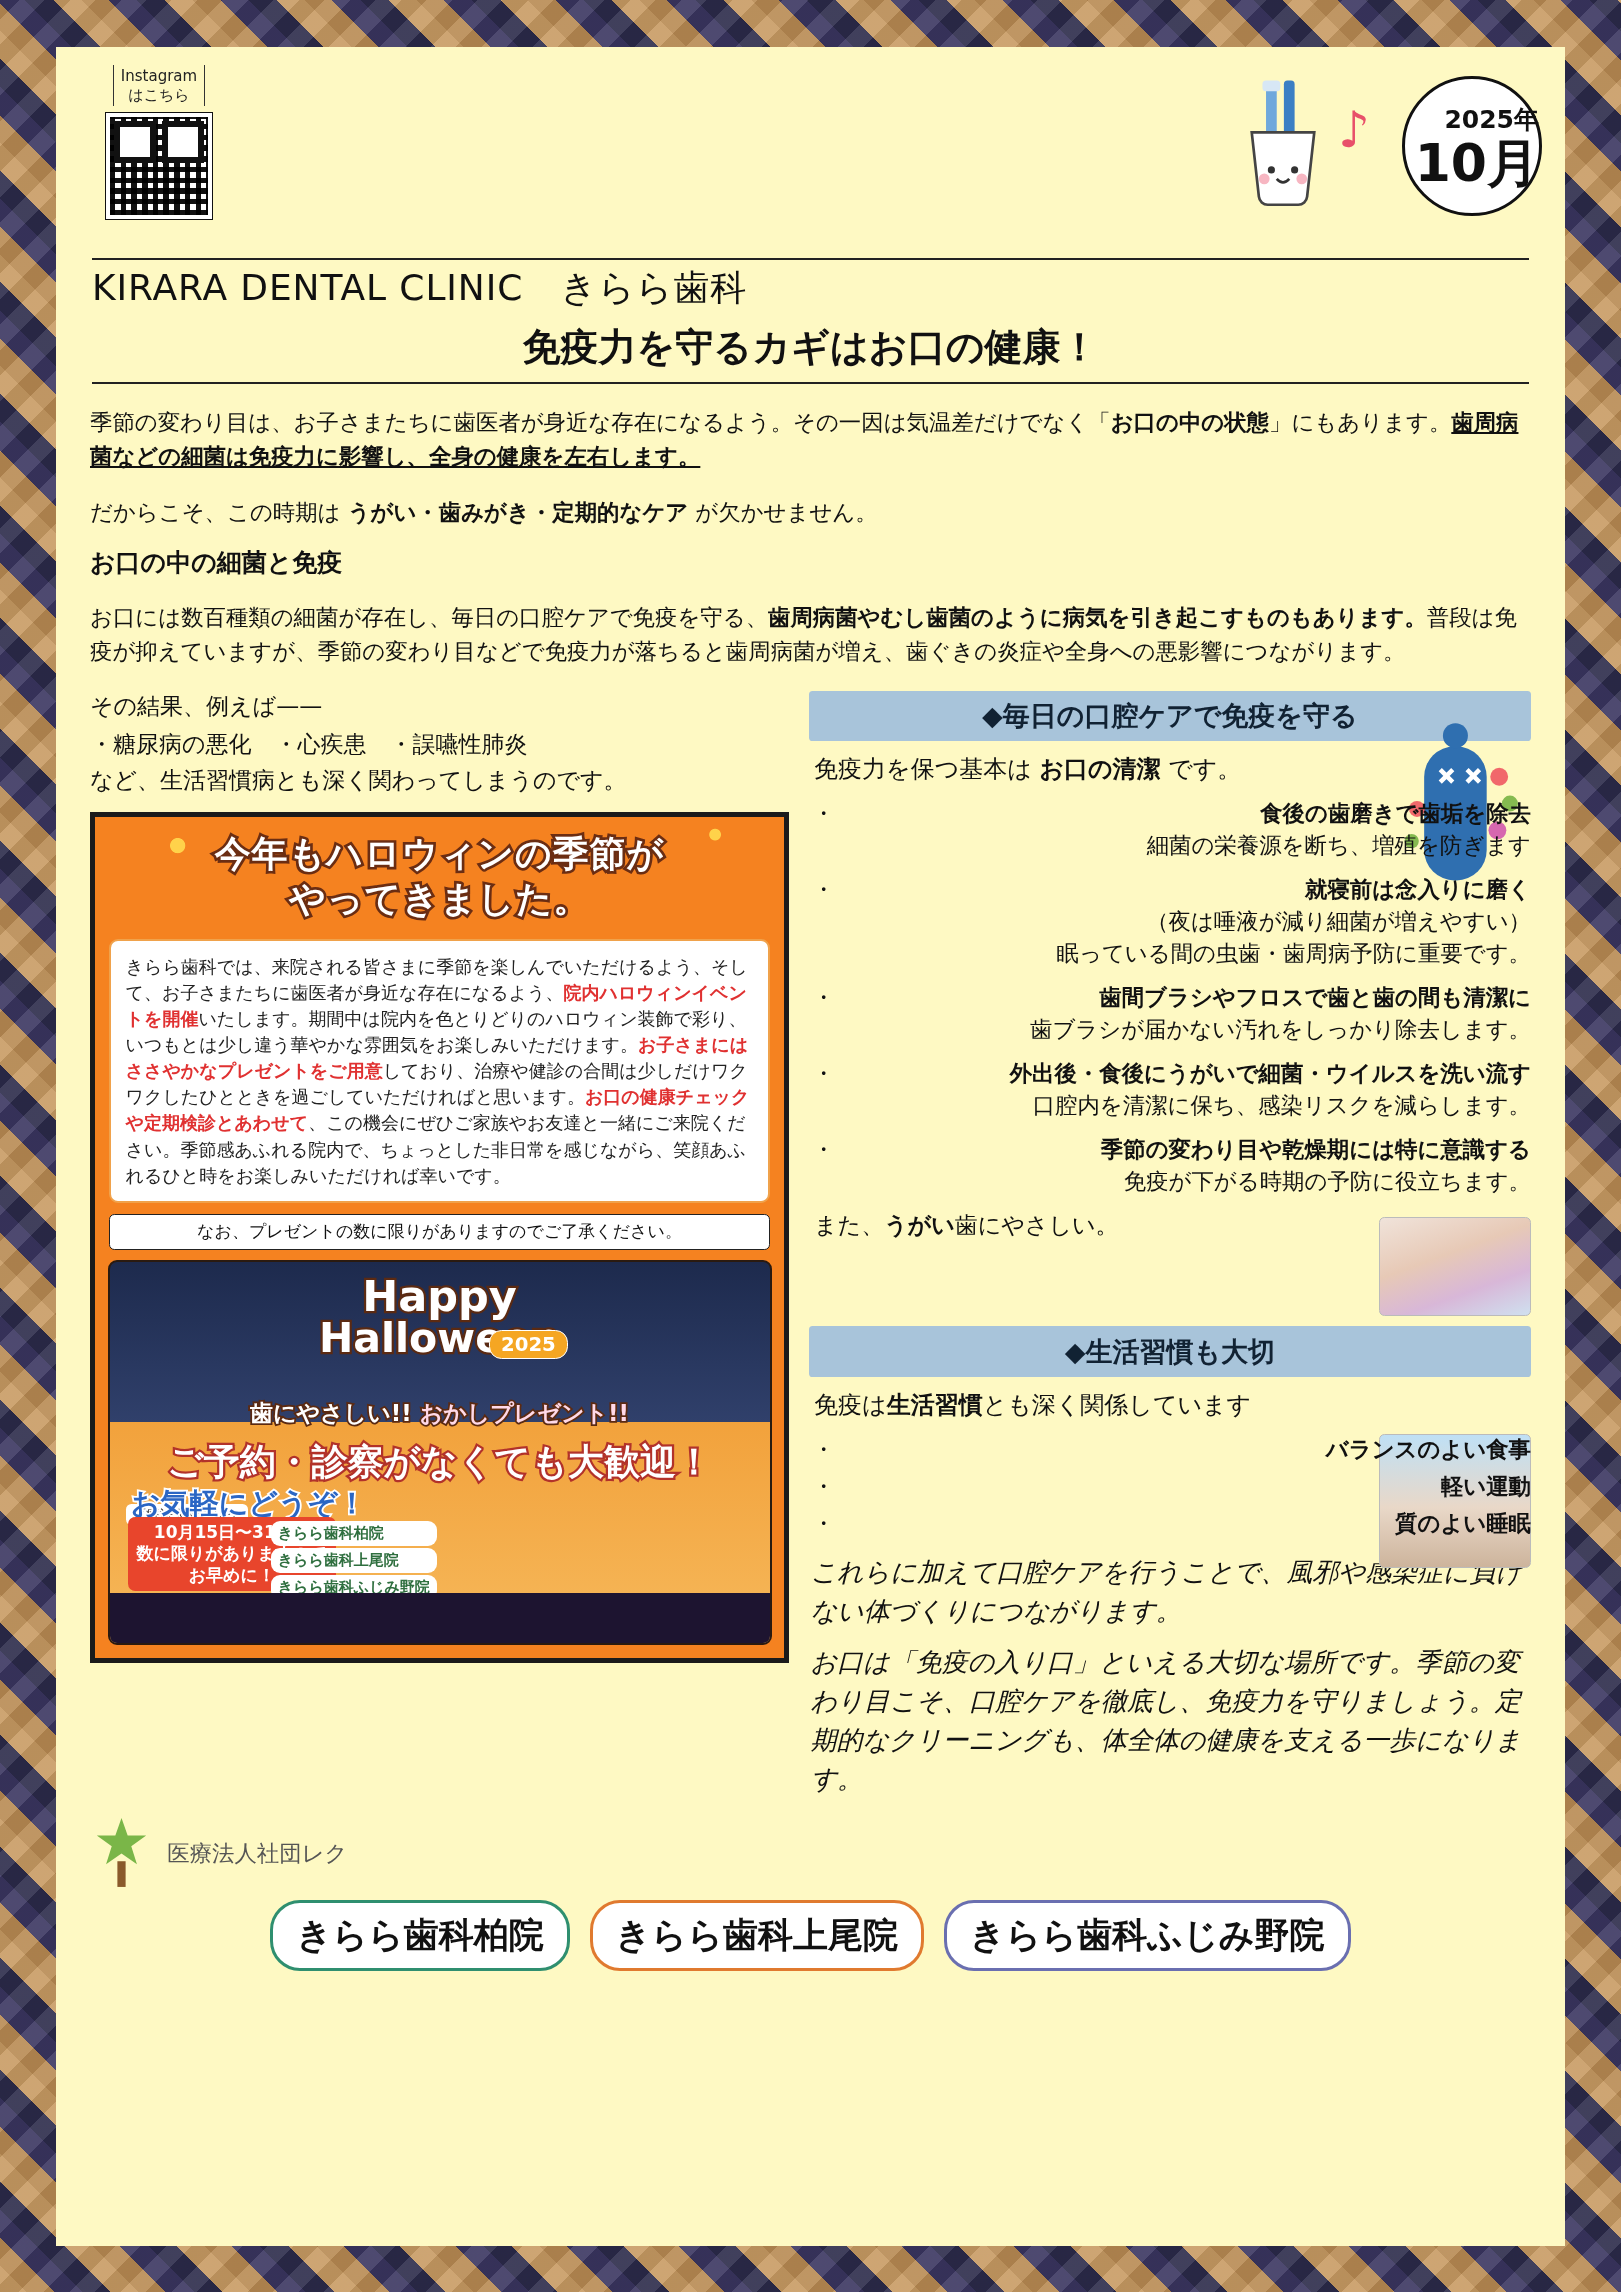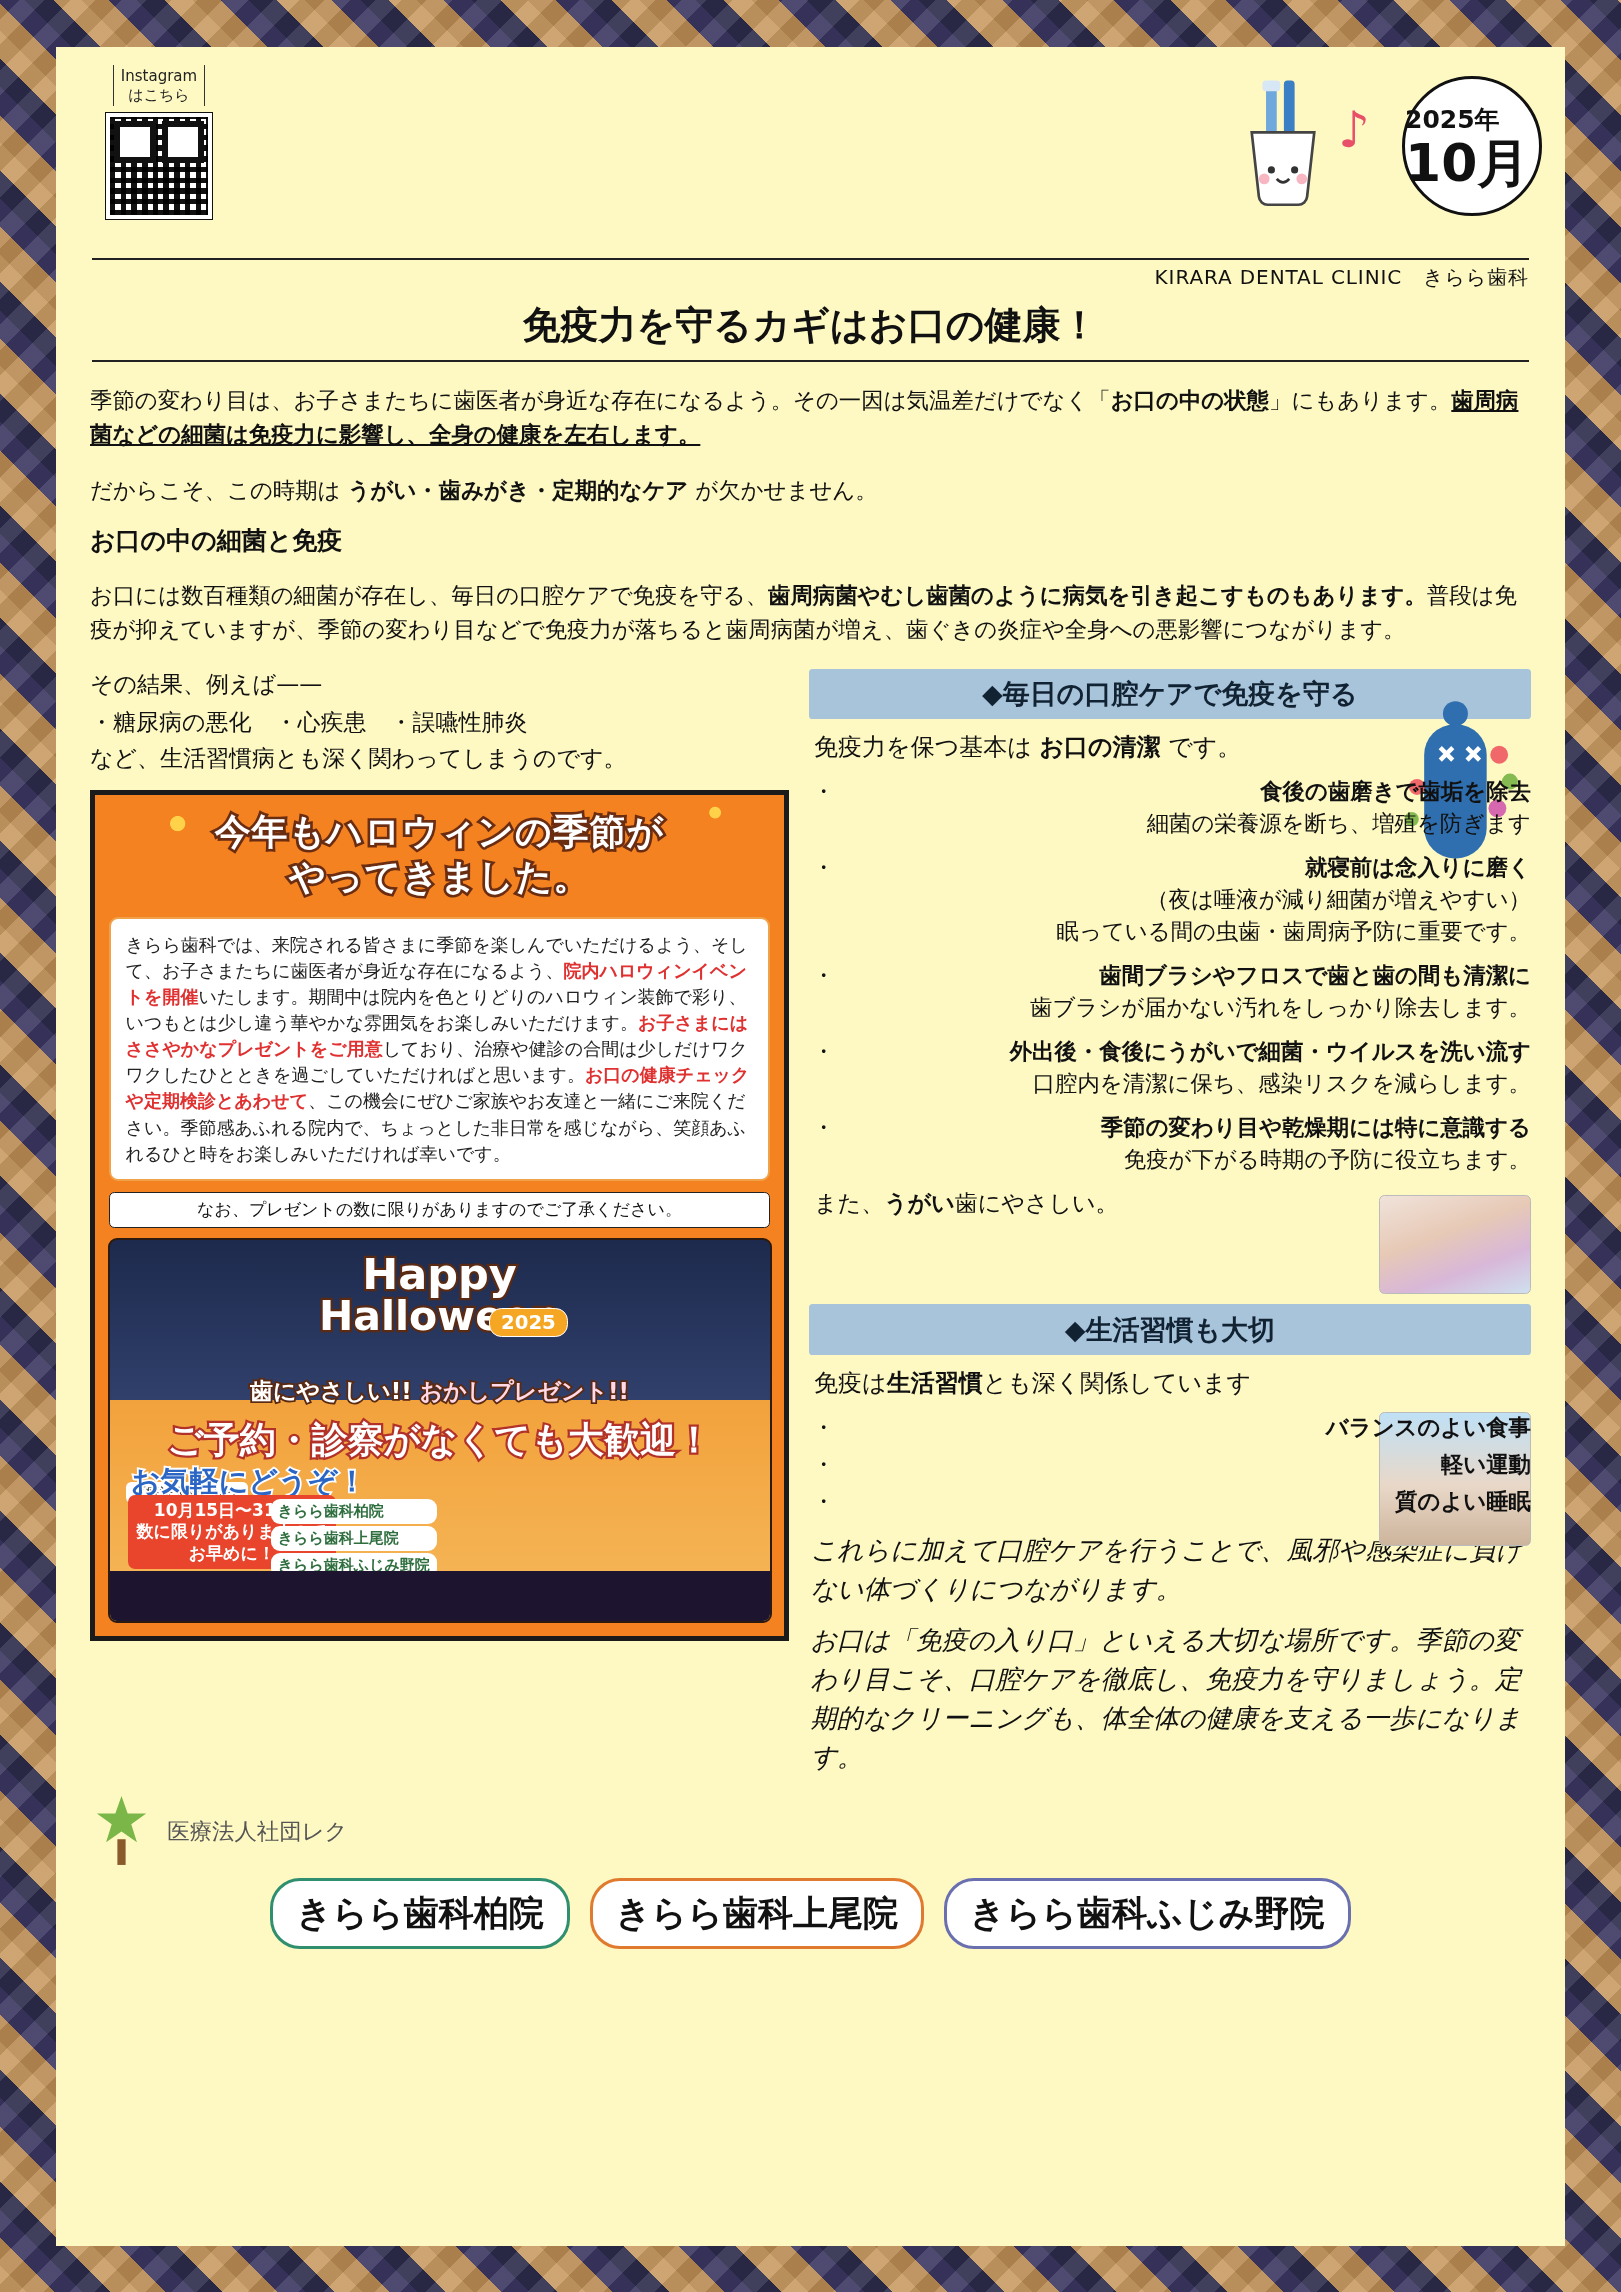--- a/index.html
+++ b/index.html
@@ -83,27 +83,27 @@
     position:absolute; right:215px; top:30px; width:134px; height:134px;
   }
   .note{
     position:absolute; right:195px; top:54px;
     font-size:50px; color:#e8506a; font-weight:bold;
   }
   .date-badge{
     position:absolute; right:23px; top:29px;
     width:140px; height:140px; border-radius:50%;
     border:3.6px solid #111; background:#fff;
-    display:flex; flex-direction:column; align-items:flex-start; justify-content:center;
+    display:flex; flex-direction:column; align-items:flex-end; justify-content:center;
   }
   .date-badge .yr{ font-size:25px; font-weight:bold; color:#111; }
   .date-badge .mo{ font-size:52px; font-weight:bold; color:#111; line-height:1; margin-top:1.8px;}
   .clinic-line{
-    text-align:right;
-    font-size:20px;
+    text-align:left;
+    font-size:36px;
     letter-spacing:0.9px;
     padding:3.6px 0 9px;
     border-top:2.7px solid #222;
     margin:5.4px 36px 0 36px;
     color:#111;
   }
   .headline{
     text-align:center;
     font-size:38px;
     font-weight:bold;

